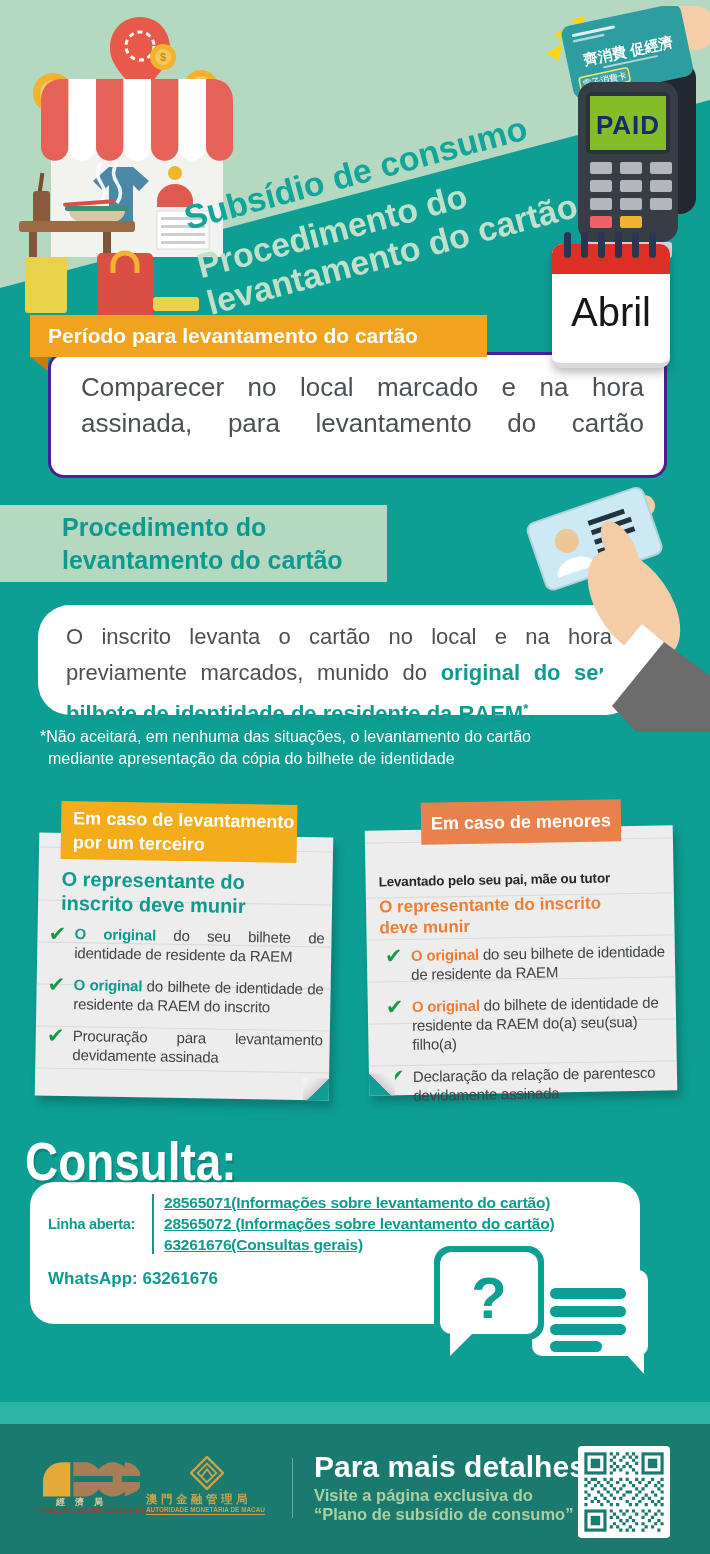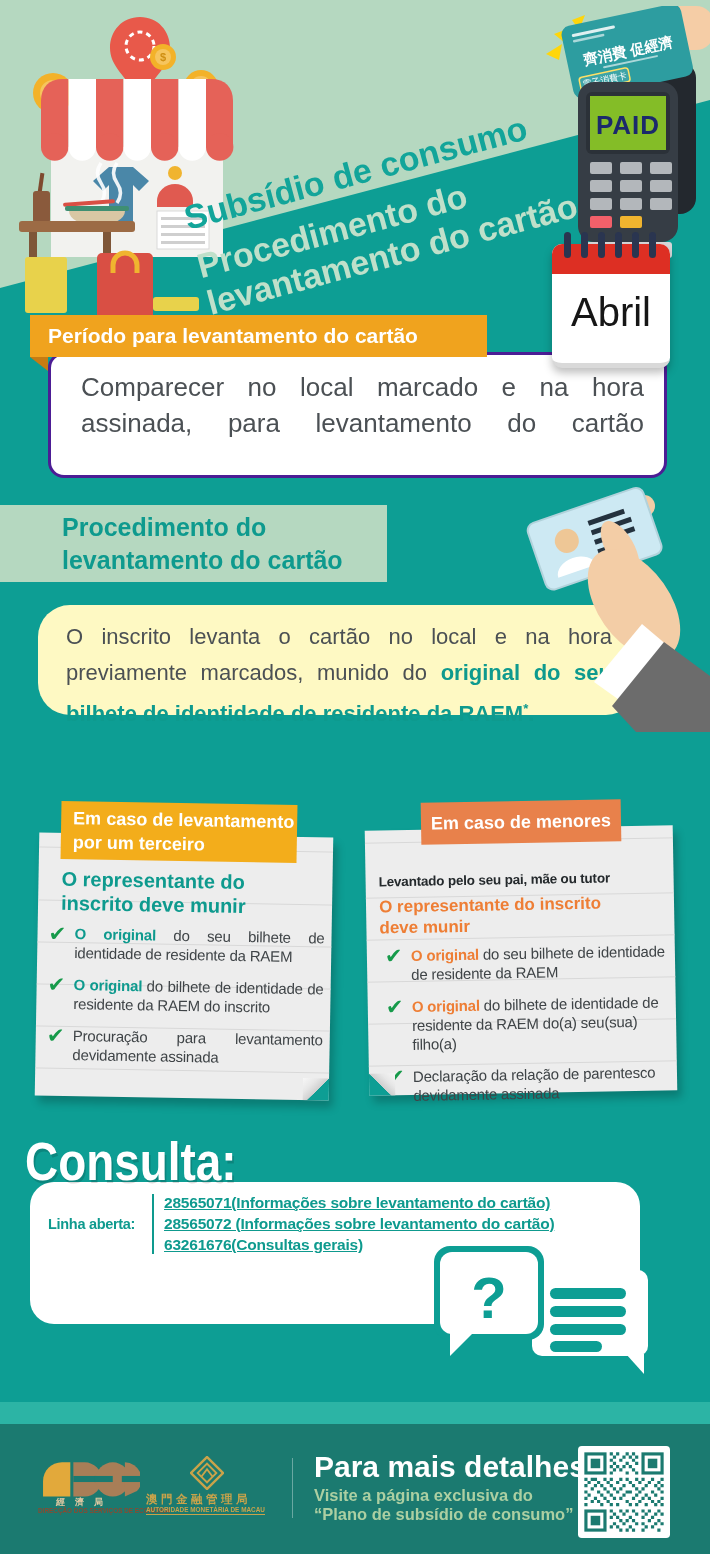--- a/index.html
+++ b/index.html
@@ -34,21 +34,21 @@
   .cal-top{height:30px;background:#dd2f23;border-radius:10px 10px 0 0;}
   .cal-ring{position:absolute;top:-12px;width:7px;height:26px;border-radius:4px;background:#2a3550;}
   .cal-month{text-align:center;font-size:40px;font-weight:normal;color:#161616;margin-top:16px;}
 
   
   .green-box{left:0;top:505px;width:387px;height:77px;background:#b5d8c0;z-index:1;
              padding:6px 0 0 62px;box-sizing:border-box;}
   .green-box div{color:#0e9a8e;font-weight:bold;font-size:25px;line-height:33px;}
 
   
-  .box2{left:38px;top:605px;width:600px;height:110px;background:#fef9c3;border-radius:32px;
+  .box2{left:38px;top:605px;width:600px;height:110px;background:#ffffff;border-radius:32px;
         z-index:2;padding:14px 26px 0 28px;box-sizing:border-box;}
   .box2 .ln{font-size:22px;line-height:36px;color:#4b5054;}
   .box2 .just{text-align:justify;text-align-last:justify;}
   sup{font-size:60%;}
 
   .note{left:40px;top:726px;width:600px;color:#fff;font-size:16px;line-height:22px;z-index:1;}
   .note .n2{padding-left:8px;}
 
   
   .paper{background:#ededed;box-shadow:4px 7px 8px rgba(0,0,0,.22);
@@ -280,20 +280,24 @@
     <polygon points="78,206 126,148 152,170 106,226" fill="#fff"></polygon>
     <polygon points="96,230 148,166 194,200 194,256 120,256" fill="#6c6c6c"></polygon>
   </svg>
 
   <div class="abs box2">
     <div class="ln just">O inscrito levanta o cartão no local e na hora</div>
     <div class="ln just"><span>previamente marcados, munido do </span><span class="hl-teal">original do seu</span></div>
     <div class="ln"><span class="hl-teal">bilhete de identidade de residente da RAEM</span><sup class="hl-teal">*</sup><span class="hl-teal">.</span></div>
   </div>
 
+  <div class="abs note">
+    <div class="n1">*Não aceitará, em nenhuma das situações, o levantamento do cartão</div>
+    <div class="n2">mediante apresentação da cópia do bilhete de identidade</div>
+  </div>
 
   <div class="abs paper paper-l">
     <div class="sub-l">
       <div>O representante do</div>
       <div>inscrito deve munir</div>
     </div>
     <div class="items items-l">
       <div class="chk-item">
         <span class="chk">✔</span>
         <div class="chk-txt just"><span class="hl-teal">O original</span><span> do seu bilhete de identidade de residente da RAEM</span></div>
@@ -343,20 +347,21 @@
     <div class="c-row1">
       <div class="c-label">Linha aberta:</div>
       <div class="c-div"></div>
       <div class="c-lines">
         <div>28565071(Informações sobre levantamento do cartão)</div>
         <div>28565072 (Informações sobre levantamento do cartão)</div>
         <div>63261676(Consultas gerais)</div>
       </div>
     </div>
     <div class="c-row2">
+      <div>WhatsApp: 63261676</div>
     </div>
   </div>
   <svg class="abs bubbles" width="230" height="140" viewBox="0 0 230 140">
     <rect x="102" y="26" width="116" height="86" rx="10" fill="#fff"></rect>
     <polygon points="196,110 214,110 214,130" fill="#fff"></polygon>
     <g fill="#0d9e94">
       <rect x="120" y="44" width="76" height="11" rx="5.5"></rect>
         <rect x="120" y="62" width="76" height="11" rx="5.5"></rect>
       <rect x="120" y="80" width="76" height="11" rx="5.5"></rect>
         <rect x="120" y="97" width="52" height="11" rx="5.5"></rect>

